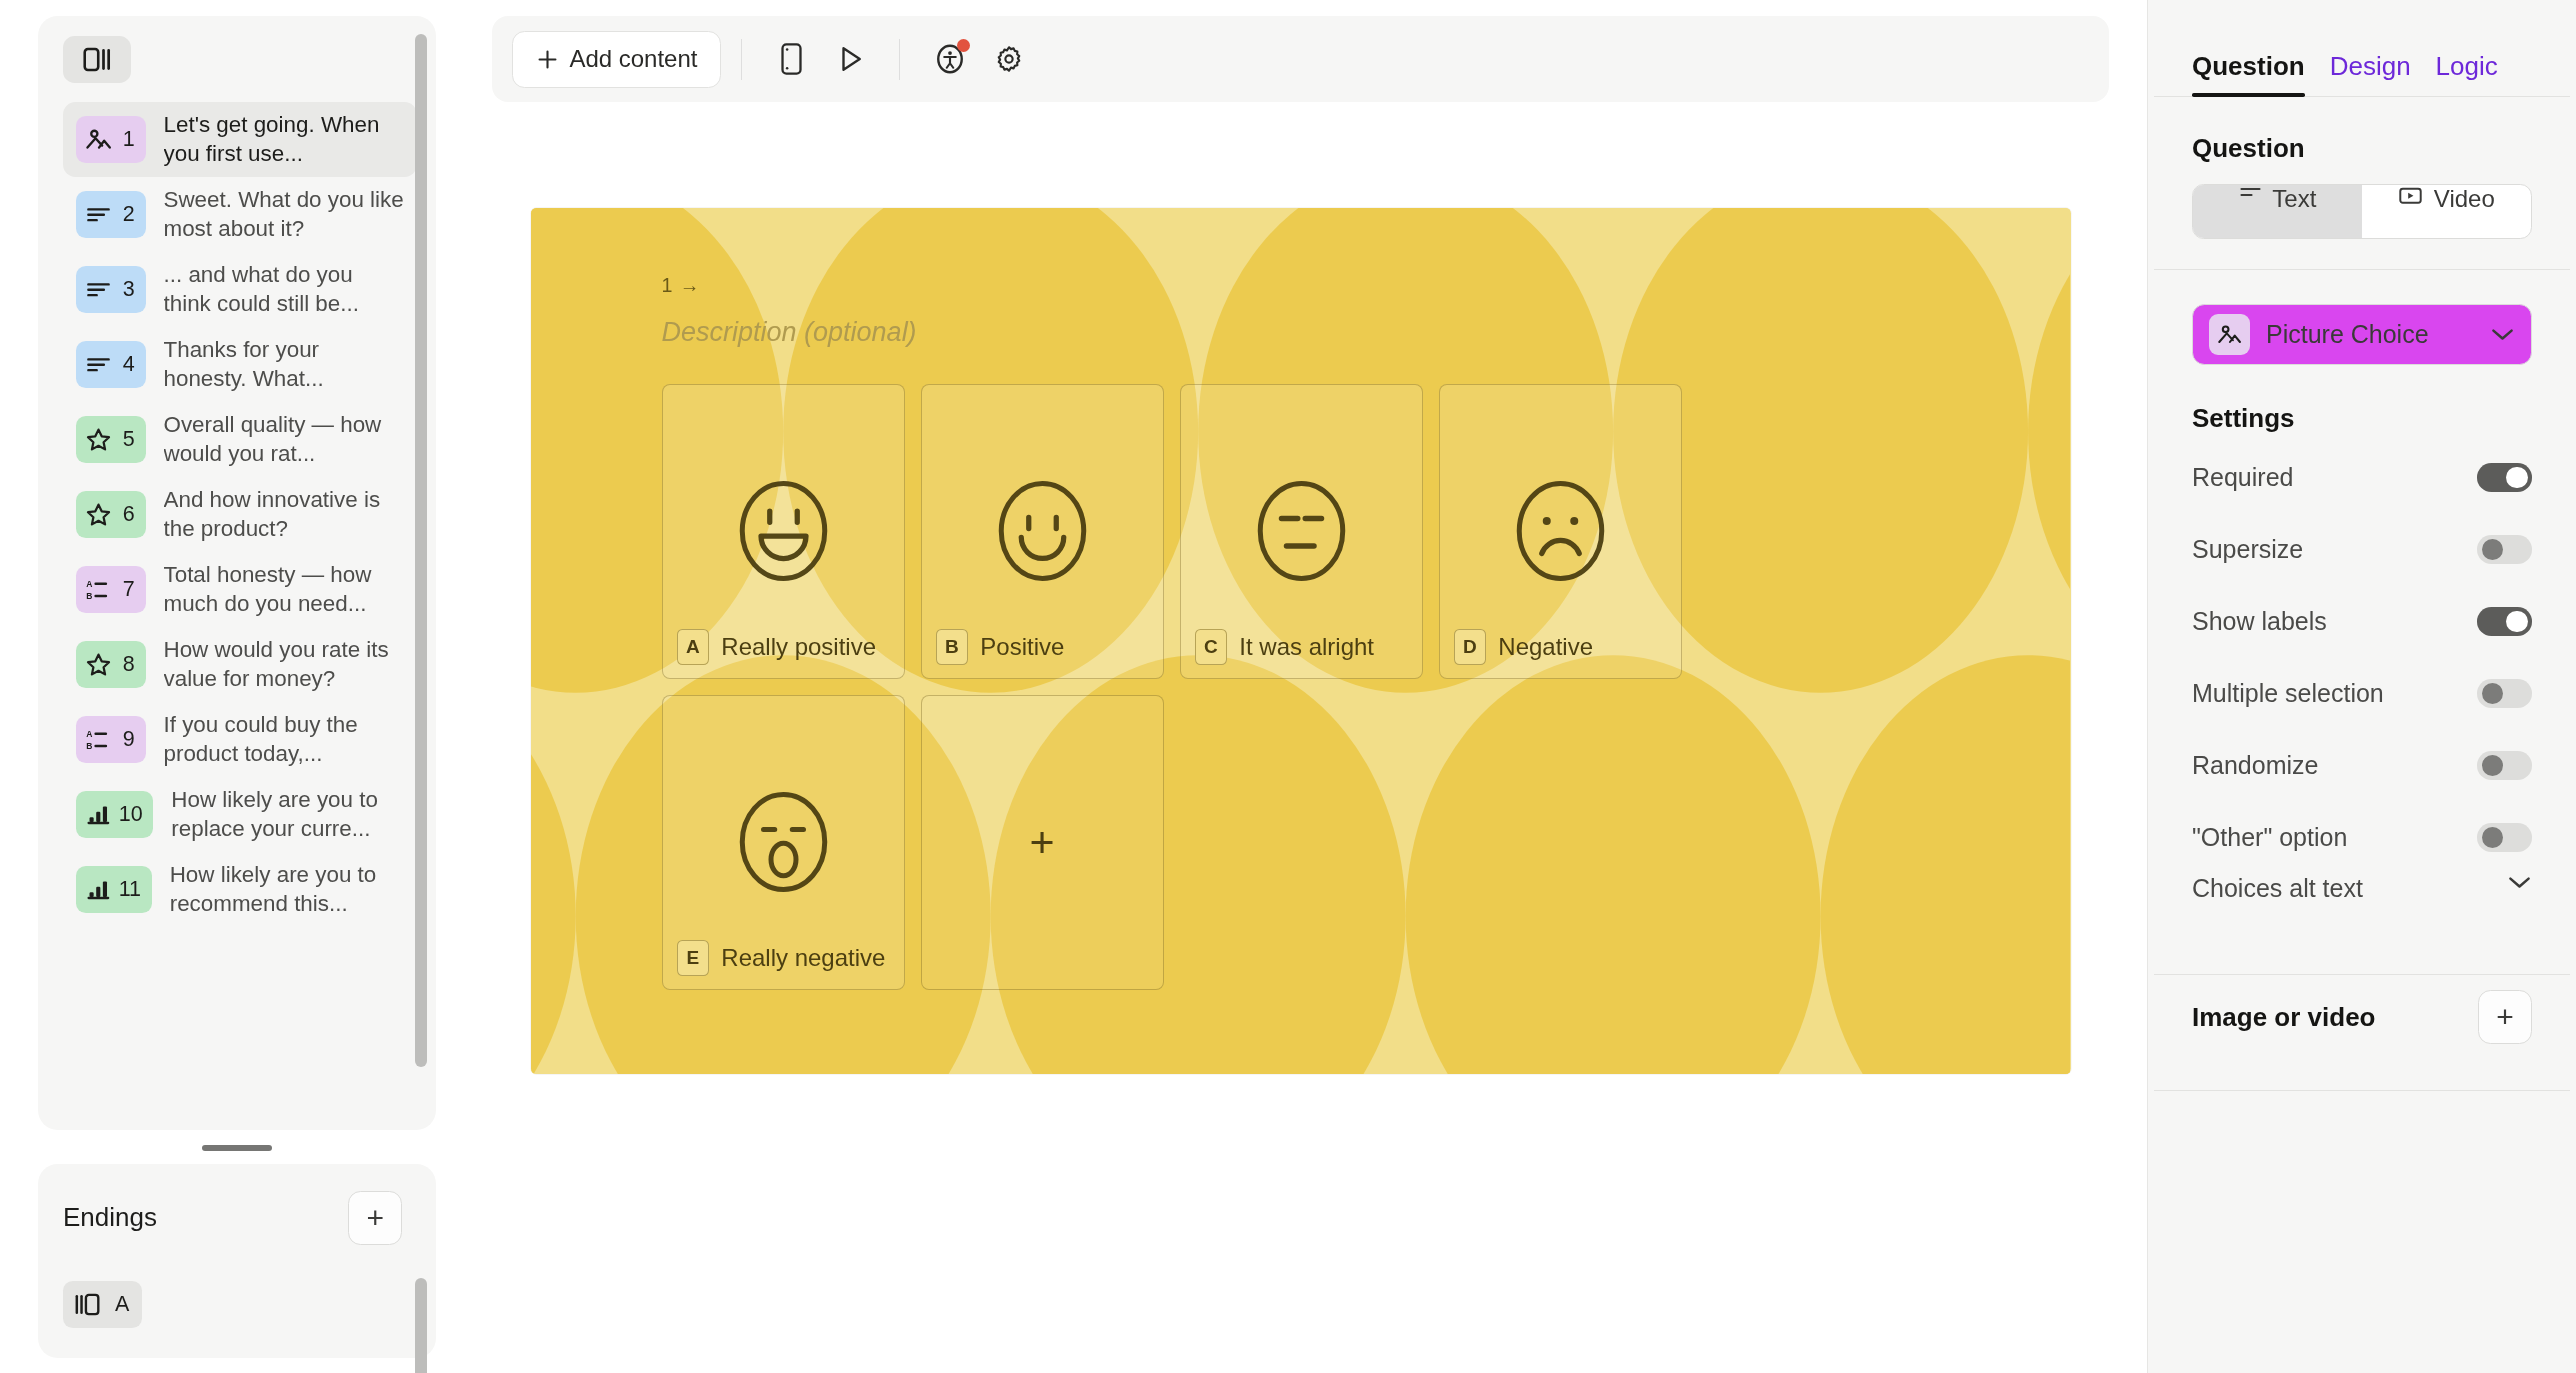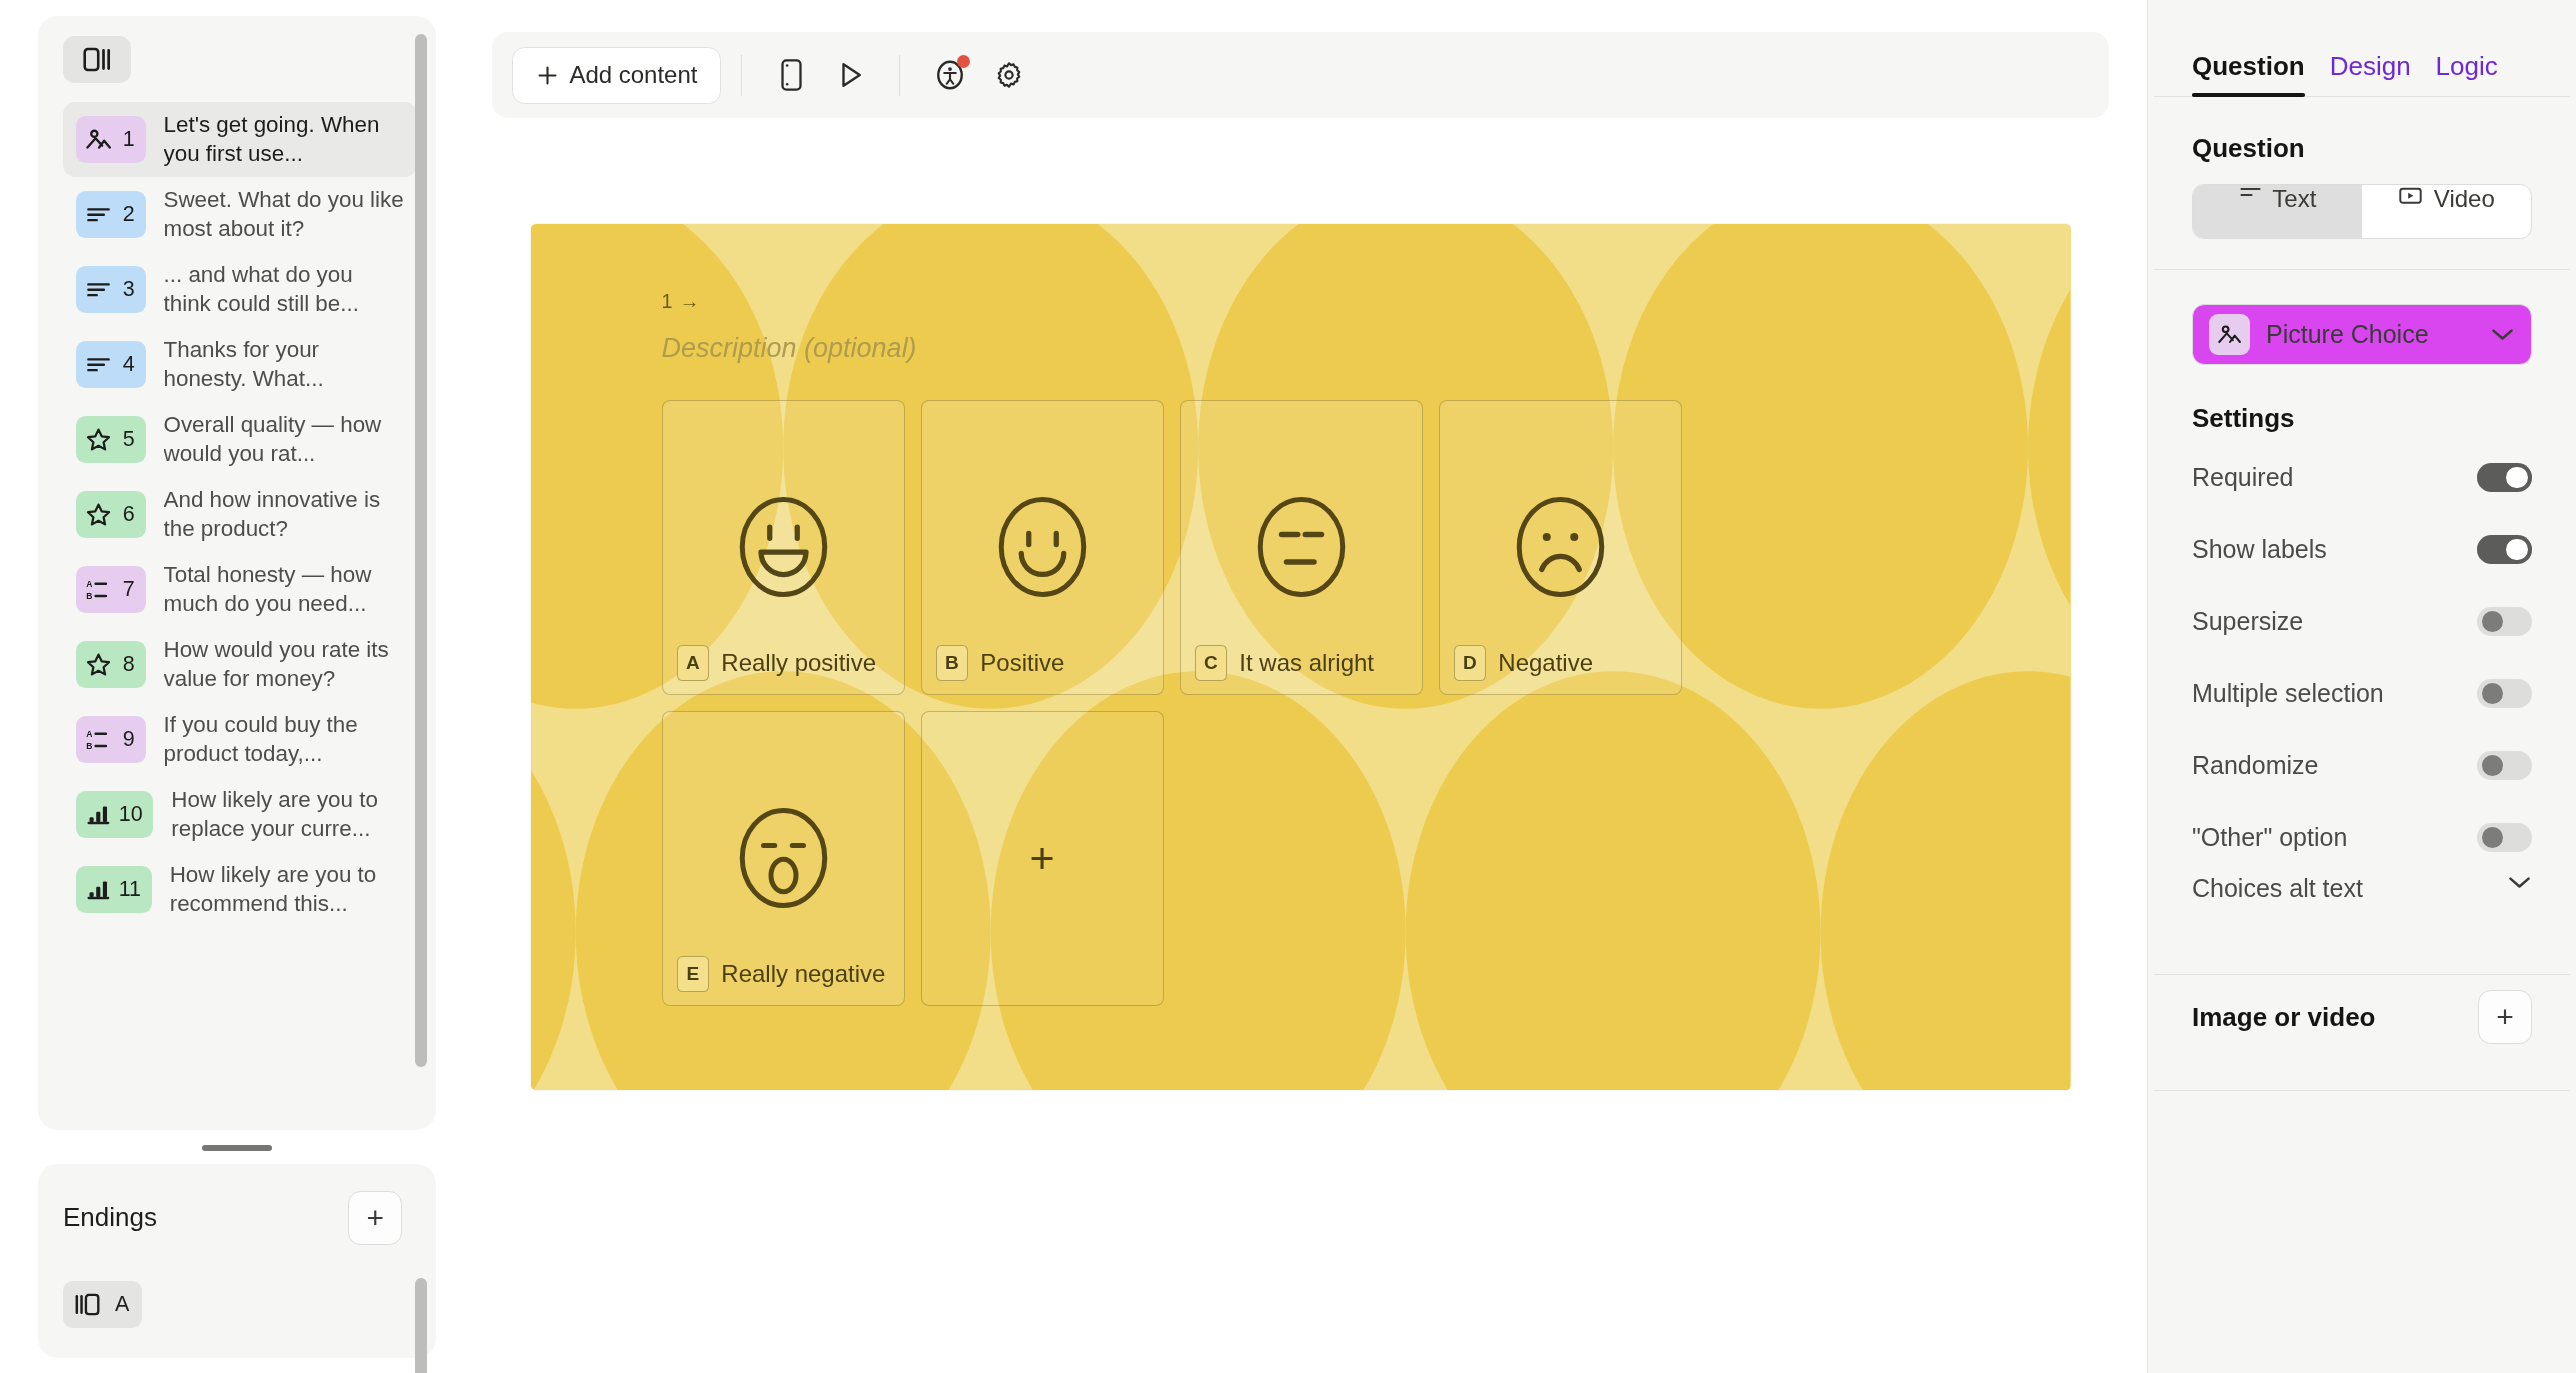--- a/index.html
+++ b/index.html
@@ -100,21 +100,21 @@
     width: 79px; height: 47px; padding: 0 10.7px;
     cursor: pointer;
   }
   .ending-item .letter { font-size: 21.5px; color: #1d1d1b; }
 
   
   .center {
     flex: 1 1 auto;
     position: relative;
     display: flex; flex-direction: column;
-    padding: 32px 0 0 36px;
+    padding: 16px 0 0 36px;
     min-width: 0;
   }
   .toolbar {
     height: 86px;
     background: #f6f6f5;
     border-radius: 16px;
     display: flex; align-items: center;
     gap: 0;
     padding: 0 19.7px;
     margin-right: 38px;
@@ -627,28 +627,28 @@
     <div class="settings-title">Settings</div>
 
     <div id="settingslist">
         <div class="setting-row">
           <span class="setting-label">Required</span>
      <span class="toggle on">
             <span class="knob"></span>
           </span>
         </div>
         <div class="setting-row">
+          <span class="setting-label">Supersize</span>
+     <span class="toggle off">
+            <span class="knob"></span>
+          </span>
+        </div>
+        <div class="setting-row">
           <span class="setting-label">Show labels</span>
      <span class="toggle on">
-            <span class="knob"></span>
-          </span>
-        </div>
-        <div class="setting-row">
-          <span class="setting-label">Supersize</span>
-     <span class="toggle off">
             <span class="knob"></span>
           </span>
         </div>
         <div class="setting-row">
           <span class="setting-label">Multiple selection</span>
      <span class="toggle off">
             <span class="knob"></span>
           </span>
         </div>
         <div class="setting-row">

